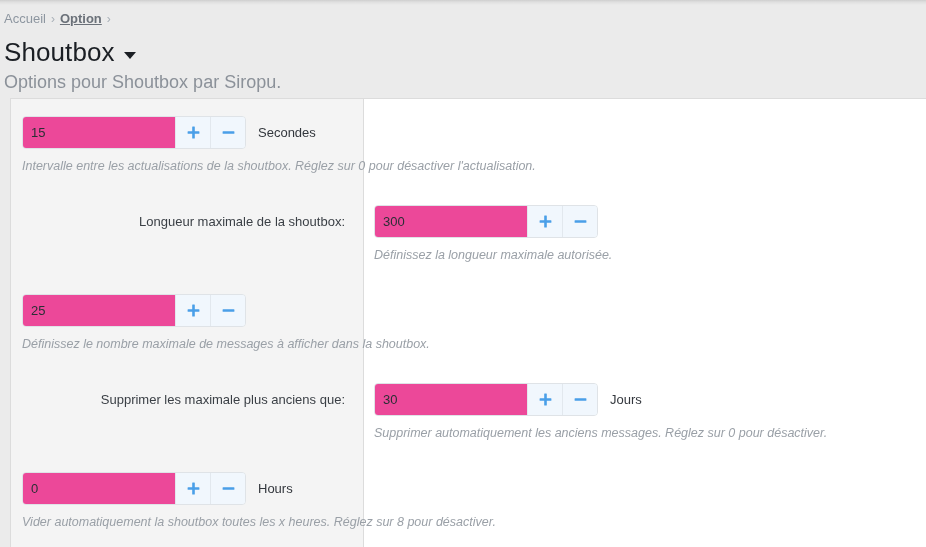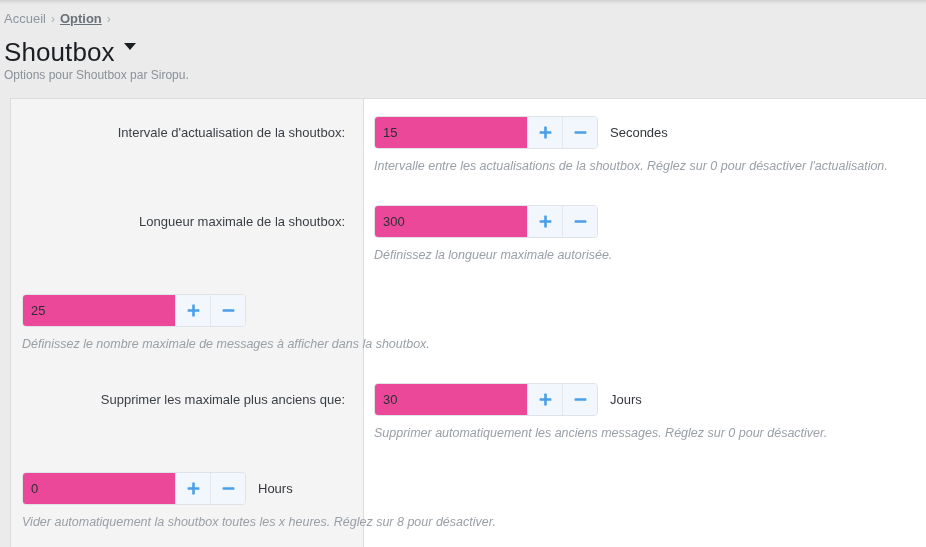--- a/index.html
+++ b/index.html
@@ -56,33 +56,34 @@
     font-size: 12px;
   }
   .page-title {
     margin: 10px 16px 0 0;
     font-size: 26px;
     font-weight: normal;
     line-height: 30px;
     color: #1b1f24;
     letter-spacing: .1px;
     display: flex;
-    align-items: flex-start;
+    align-items: center;
   }
   .caret {
     display: inline-block;
     width: 0; height: 0;
     margin-left: 9px;
     margin-top: 6px;
     border-left: 6px solid transparent;
     border-right: 6px solid transparent;
     border-top: 7px solid #1b1f24;
   }
   .page-sub {
-    font-size: 12px;
+    margin-top: 7px;
+    font-size: 18px;
     line-height: 16px;
     color: #8b9199;
   }
 
   
   .panel {
     position: relative;
     margin-left: 10px;
     width: 916px;
     background: #ffffff;
@@ -192,21 +193,20 @@
     <span>Shoutbox</span>
     <span class="caret"></span>
   </h1>
 
   <div class="page-sub">Options pour Shoutbox par Siropu.</div>
 </div>
 
 <div class="panel" id="options-panel">
 
 <div class="opt-row">
-      <div class="opt-label">Intervale d'actualisation de la shoutbox:</div>
       <div class="opt-field">
         <div class="field-line">
           <div class="input-group">
             <input class="num-input" type="text" value="15" style="">
             <button class="spin-btn">
               <span>
                 <svg width="13" height="13" viewBox="0 0 13 13" aria-hidden="true">
                   <rect x="5.2" y="0.6" width="2.6" height="11.8" rx="0.5" fill="#4a9fe8"></rect>
                   <rect x="0.6" y="5.2" width="11.8" height="2.6" rx="0.5" fill="#4a9fe8"></rect>
                 </svg>

